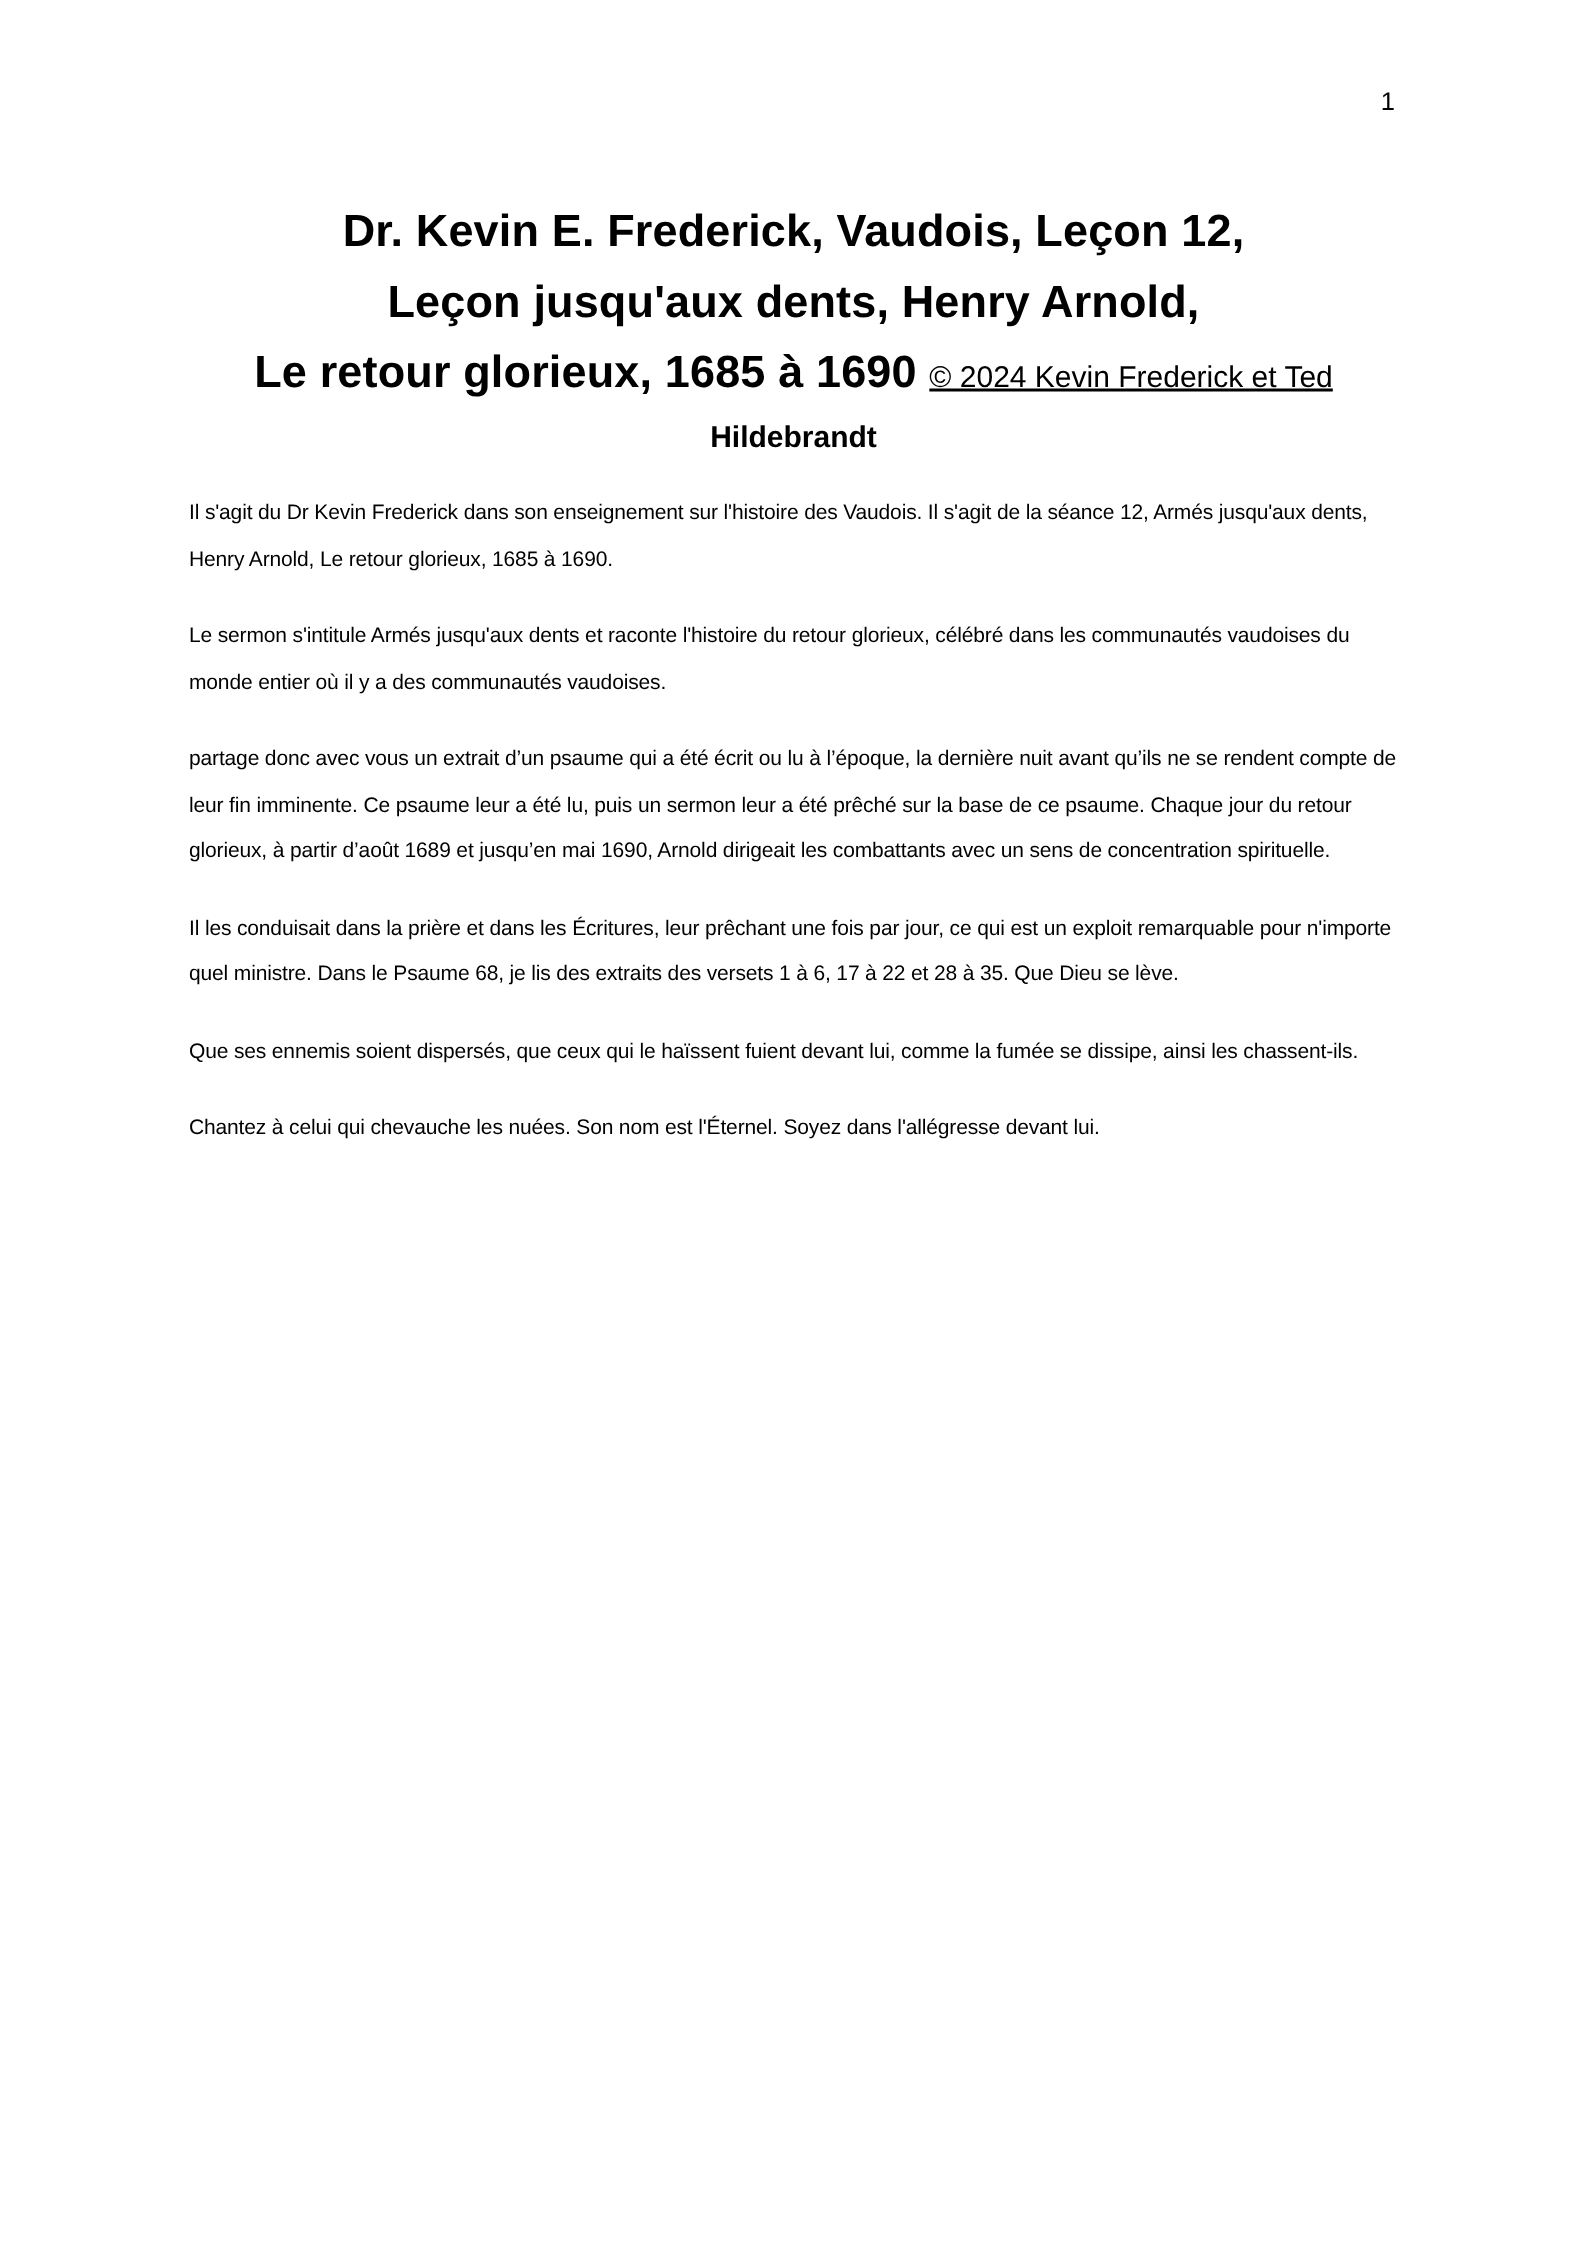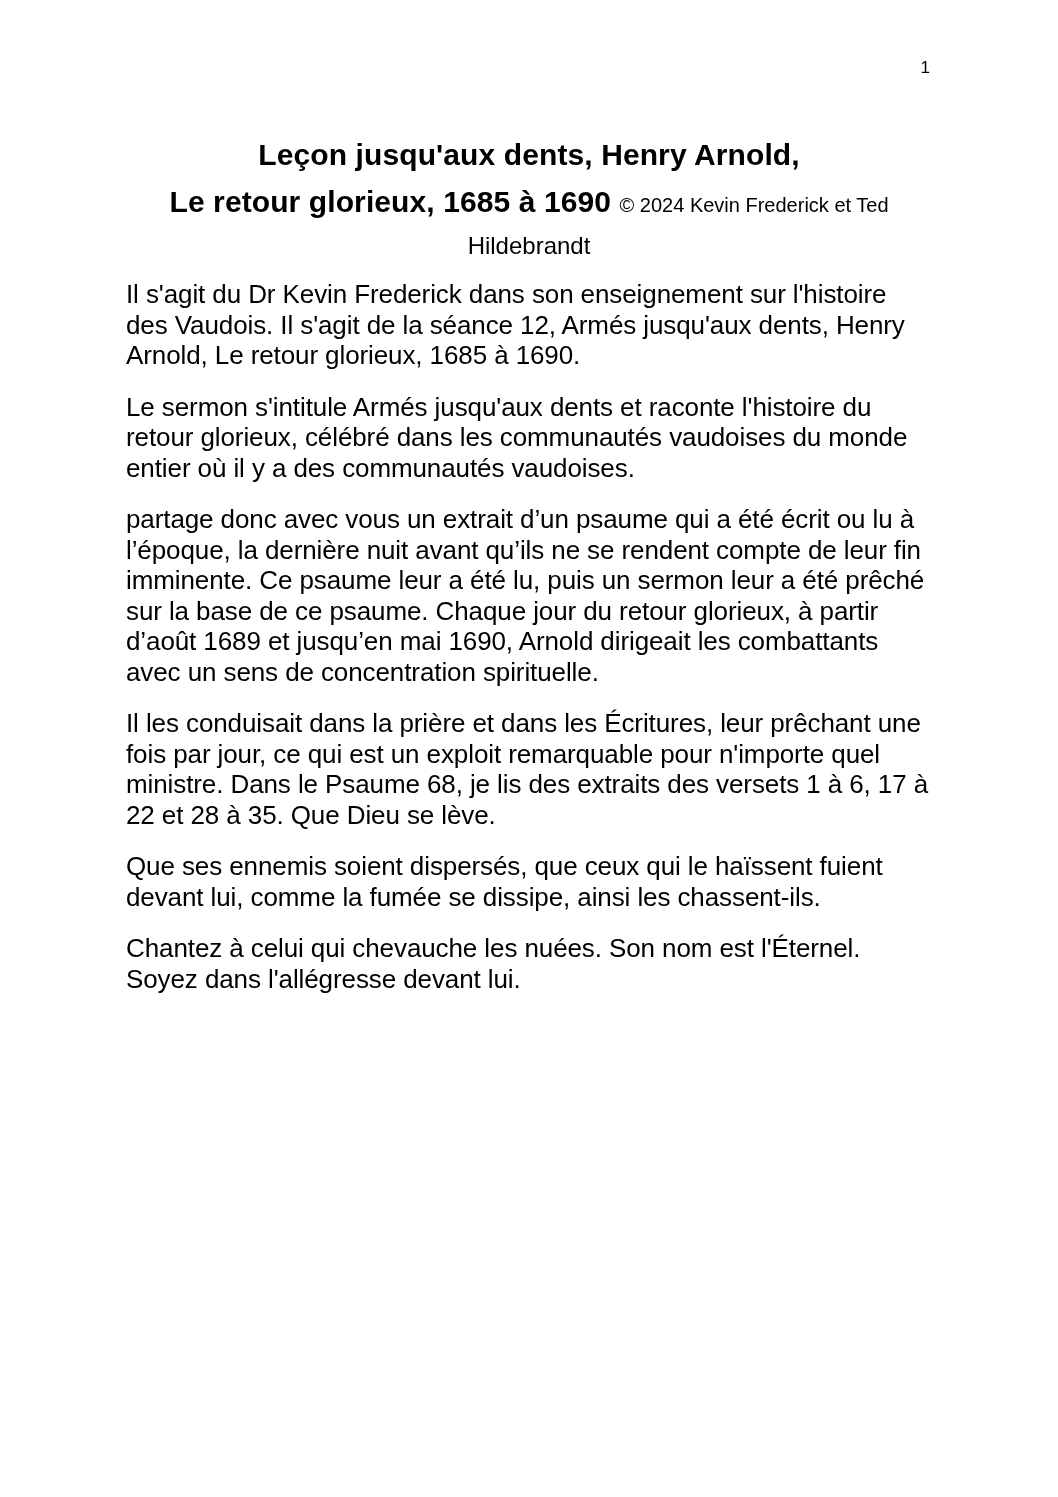--- a/index.html
+++ b/index.html
@@ -35,47 +35,49 @@
     line-height: 47px;
     letter-spacing: 0.1px;
   }
   .title-line {
     display: block;
   }
   .copyright-inline {
     font-size: 20px;
     font-weight: 400;
     letter-spacing: 0;
+    text-decoration: underline;
   }
   .copyright-wrap-line {
     display: block;
-    font-size: 24px;
-    font-weight: 400;
+    font-size: 20px;
+    font-weight: 700;
     line-height: 33px;
     letter-spacing: 0;
   }
   .content {
     margin: 17px 126px 0 126px;
-    font-size: 26px;
+    font-size: 14px;
     line-height: 30.5px;
     letter-spacing: -0.1px;
     text-align: left;
   }
   .content p {
     margin: 0 0 21px 0;
   }
 </style>
 </head>
 <body>
 
 <div class="page">
 
   <div class="page-number">1</div>
 
   <h1 class="title-block">
+    <span class="title-line">Dr. Kevin E. Frederick, Vaudois, Leçon 12,</span>
     <span class="title-line">Leçon jusqu'aux dents, Henry Arnold,</span>
     <span class="title-line"><span>Le retour glorieux, 1685 à 1690 </span><span class="copyright-inline">© 2024 Kevin Frederick et Ted</span></span>
     <span class="copyright-wrap-line">Hildebrandt</span>
   </h1>
 
   <div class="content">
     <p>Il s'agit du Dr Kevin Frederick dans son enseignement sur l'histoire des Vaudois. Il s'agit de la séance 12, Armés jusqu'aux dents, Henry Arnold, Le retour glorieux, 1685 à 1690.</p>
     <p>Le sermon s'intitule Armés jusqu'aux dents et raconte l'histoire du retour glorieux, célébré dans les communautés vaudoises du monde entier où il y a des communautés vaudoises.</p>
     <p>partage donc avec vous un extrait d’un psaume qui a été écrit ou lu à l’époque, la dernière nuit avant qu’ils ne se rendent compte de leur fin imminente. Ce psaume leur a été lu, puis un sermon leur a été prêché sur la base de ce psaume. Chaque jour du retour glorieux, à partir d’août 1689 et jusqu’en mai 1690, Arnold dirigeait les combattants avec un sens de concentration spirituelle.</p>
     <p>Il les conduisait dans la prière et dans les Écritures, leur prêchant une fois par jour, ce qui est un exploit remarquable pour n'importe quel ministre. Dans le Psaume 68, je lis des extraits des versets 1 à 6, 17 à 22 et 28 à 35. Que Dieu se lève.</p>

